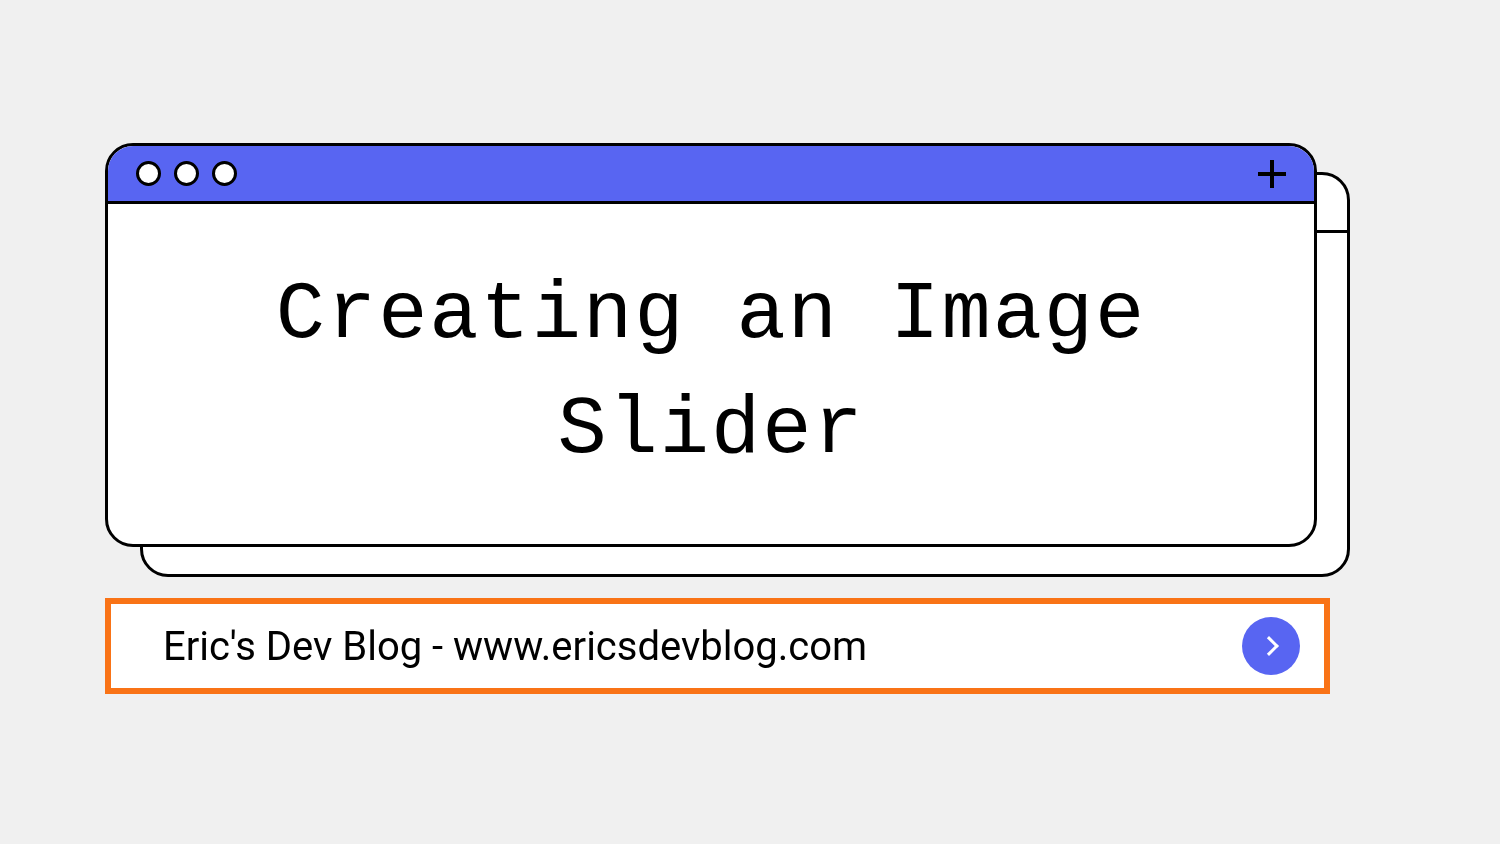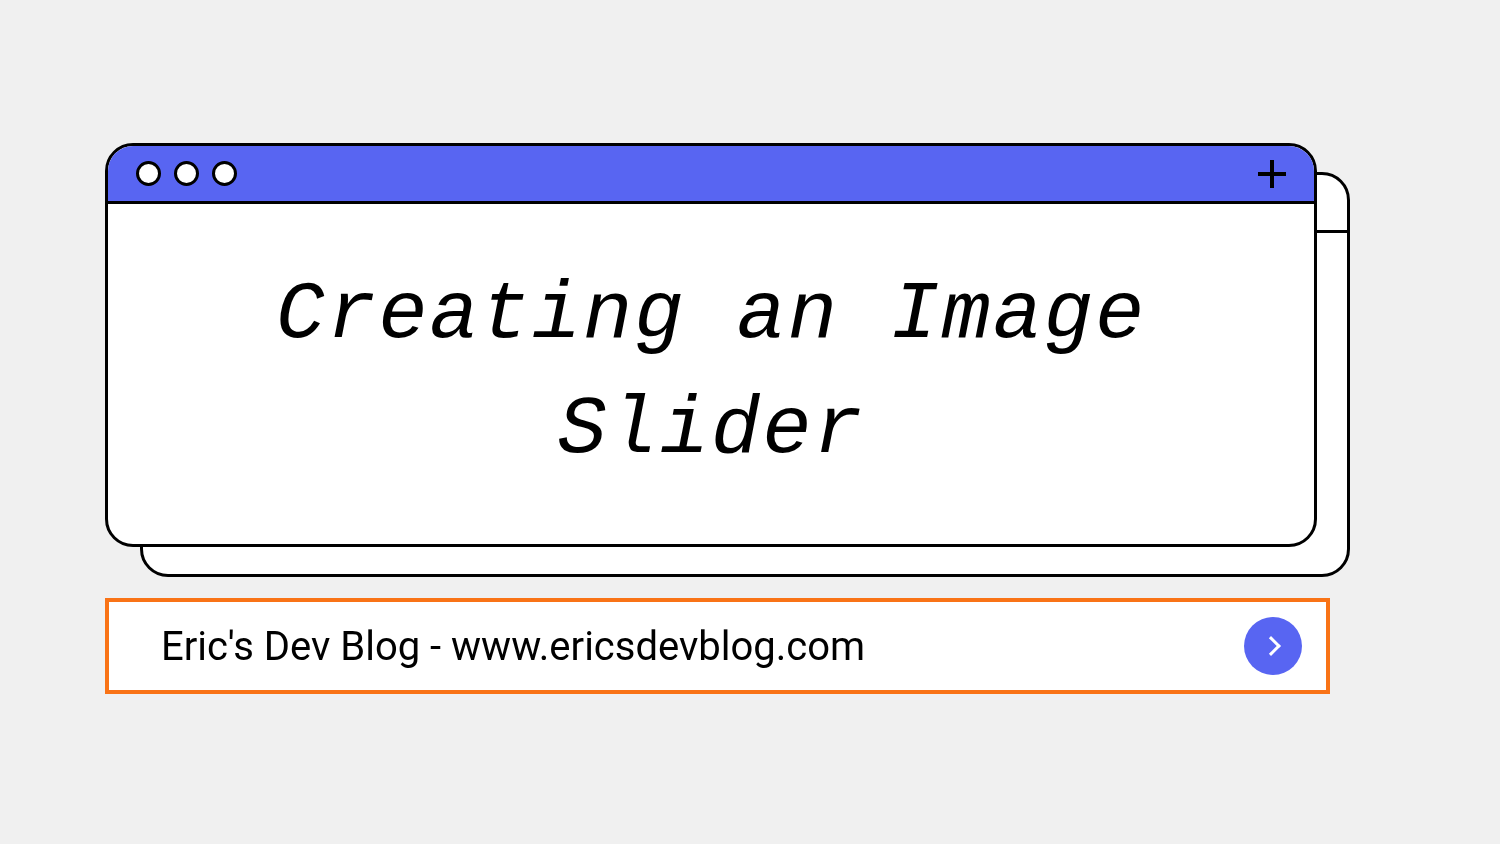--- a/index.html
+++ b/index.html
@@ -36,21 +36,20 @@
     .front-window {
       position: absolute;
       left: 105px;
       top: 143px;
       width: 1212px;
       height: 404px;
       background: white;
       border: 3px solid black;
       border-radius: 28px;
       overflow: hidden;
-      font-style: italic;
     }
     .titlebar {
       height: 58px;
       background: #5865f2;
       border-bottom: 3px solid black;
       display: flex;
       align-items: center;
       padding: 0 28px;
       justify-content: space-between;
     }
@@ -105,21 +104,21 @@
       line-height: 1.4;
       letter-spacing: 2px;
     }
     .address-bar {
       position: absolute;
       left: 105px;
       top: 598px;
       width: 1225px;
       height: 96px;
       background: white;
-      border: 4px solid #f97316;
+      border: 6px solid #f97316;
       display: flex;
       align-items: center;
       justify-content: space-between;
       padding: 0 24px 0 52px;
     }
     .address-text {
       font-family: -apple-system, BlinkMacSystemFont, "Segoe UI", Roboto, Helvetica, Arial, sans-serif;
       font-size: 40px;
       color: black;
       font-weight: 400;

